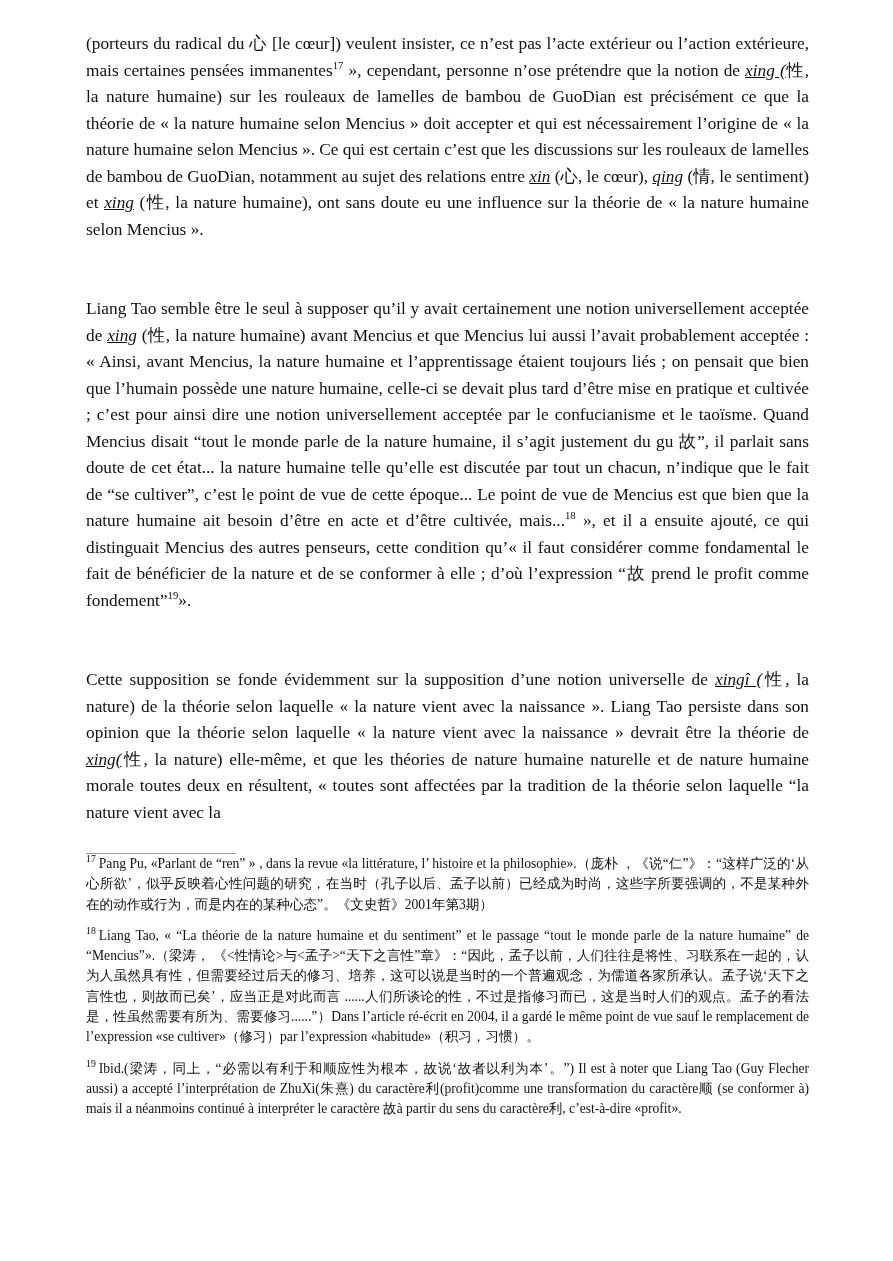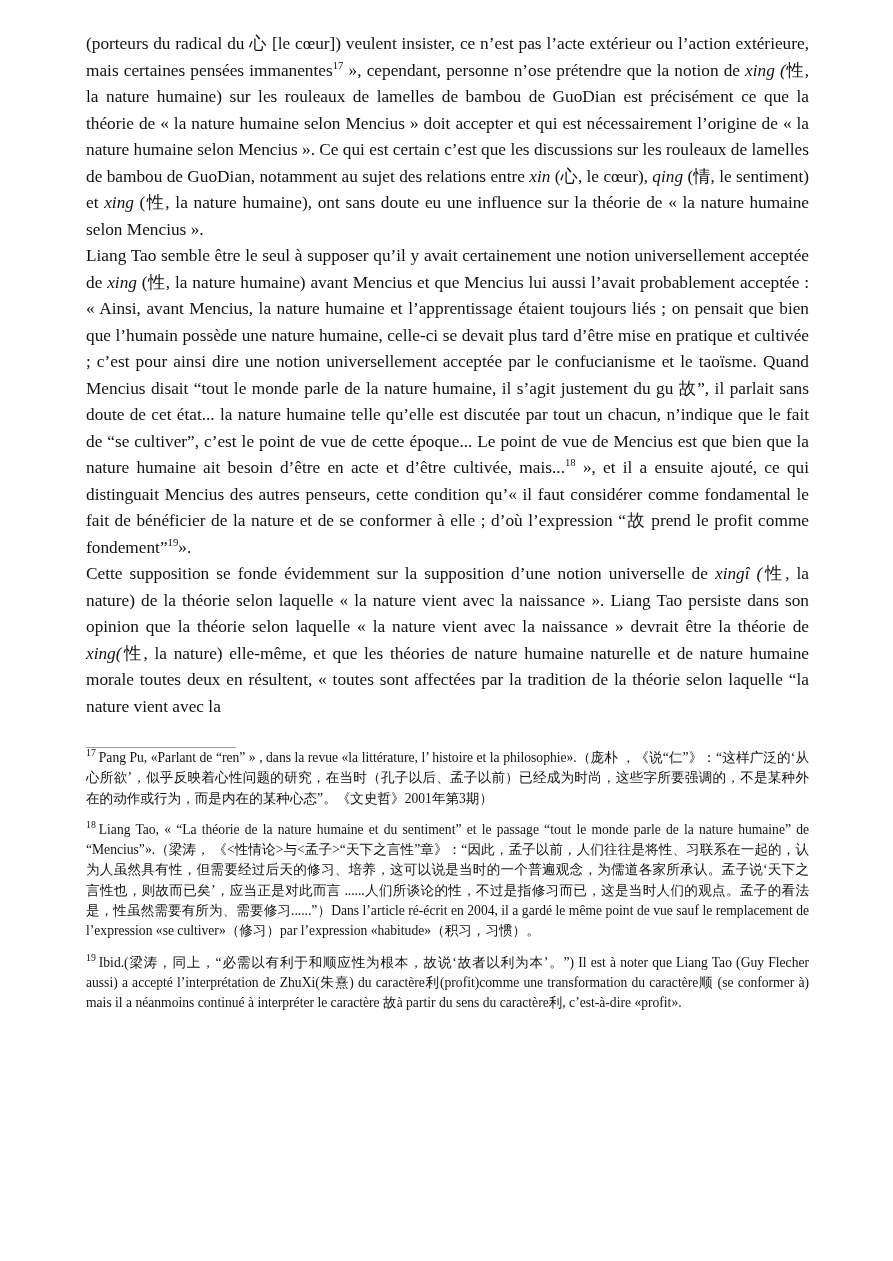--- a/index.html
+++ b/index.html
@@ -5,31 +5,31 @@
   html, body { margin: 0; padding: 0; background: #ffffff; }
   body { width: 893px; height: 1261px; position: relative; overflow: hidden; }
   .page {
     position: absolute; left: 86px; top: 31px; width: 723px;
     font-family: "Liberation Serif", "DejaVu Serif", serif;
     color: #111111;
   }
   .para {
     font-size: 17.3px; line-height: 26.5px; text-align: justify; margin: 0;
   }
-  .para + .para { }
+  .para + .para { margin-top: 53px; }
   .sep {
     width: 150px; height: 0; border-top: 1px solid #9a9a9a; margin: 27px 0 0 0;
   }
   .notes { margin-top: 0; }
   .note {
     font-size: 13.6px; line-height: 20.3px; text-align: justify; margin: 0 0 11px 0;
   }
   sup { font-size: 0.62em; vertical-align: super; line-height: 0; }
   .fn-num { font-size: 0.72em; vertical-align: super; line-height: 0; margin-right: 3px; }
-  i { font-style: italic; }
+  i { font-style: italic; text-decoration: underline; }
 </style>
 </head>
 <body>
 
 <div class="page">
   <div id="body">
       <p class="para"><span>(porteurs du radical du 心 [le cœur]) veulent insister, ce n’est pas l’acte extérieur ou l’action extérieure, mais certaines pensées immanentes</span><sup>17</sup><span> »,  cependant, personne n’ose prétendre que la notion de </span><i>xing (</i><span>性, la nature humaine) sur les rouleaux de lamelles de bambou de GuoDian est précisément ce que la théorie de « la nature humaine selon Mencius » doit accepter et qui est nécessairement l’origine de « la nature humaine selon Mencius ». Ce qui est certain c’est que les discussions sur les rouleaux de lamelles de bambou de GuoDian, notamment au sujet des relations entre </span><i>xin</i><span> (心, le cœur), </span><i>qing</i><span> (情, le sentiment) et </span><i>xing</i><span> (性, la nature humaine), ont sans doute eu une influence sur la théorie de « la nature humaine selon Mencius ».</span></p>
       <p class="para"><span>Liang Tao semble être le seul à supposer qu’il y avait certainement une notion universellement acceptée de </span><i>xing</i><span> (性, la nature humaine) avant Mencius et que Mencius lui aussi l’avait probablement acceptée : « Ainsi, avant Mencius, la nature humaine et l’apprentissage étaient toujours liés ; on pensait que bien que l’humain possède une nature humaine, celle-ci se devait plus tard d’être mise en pratique et cultivée ; c’est pour ainsi dire une notion universellement acceptée par le confucianisme et le taoïsme. Quand Mencius disait “tout le monde parle de la nature humaine, il s’agit justement du gu 故”, il parlait sans doute de cet état... la nature humaine telle qu’elle est discutée par tout un chacun, n’indique que le fait de “se cultiver”, c’est le point de vue de cette époque... Le point de vue de Mencius est que bien que la nature humaine ait besoin d’être en acte et d’être cultivée, mais...</span><sup>18</sup><span> », et il a ensuite ajouté, ce qui distinguait Mencius des autres penseurs, cette condition qu’« il faut considérer comme fondamental le fait de bénéficier de la nature et de se conformer à elle ; d’où l’expression “故 prend le profit comme fondement”</span><sup>19</sup><span>».</span></p>
       <p class="para"><span>Cette supposition se fonde évidemment sur la supposition d’une notion universelle de </span><i>xingî (</i><span>性, la nature) de la théorie selon laquelle « la nature vient avec la naissance ». Liang Tao persiste dans son opinion que la théorie selon laquelle « la nature vient avec la naissance » devrait être la théorie de </span><i>xing(</i><span>性, la nature) elle-même, et que les théories de nature humaine naturelle et de nature humaine morale toutes deux en résultent, « toutes sont affectées par la tradition de la théorie selon laquelle “la nature vient avec la</span></p>
     </div>

